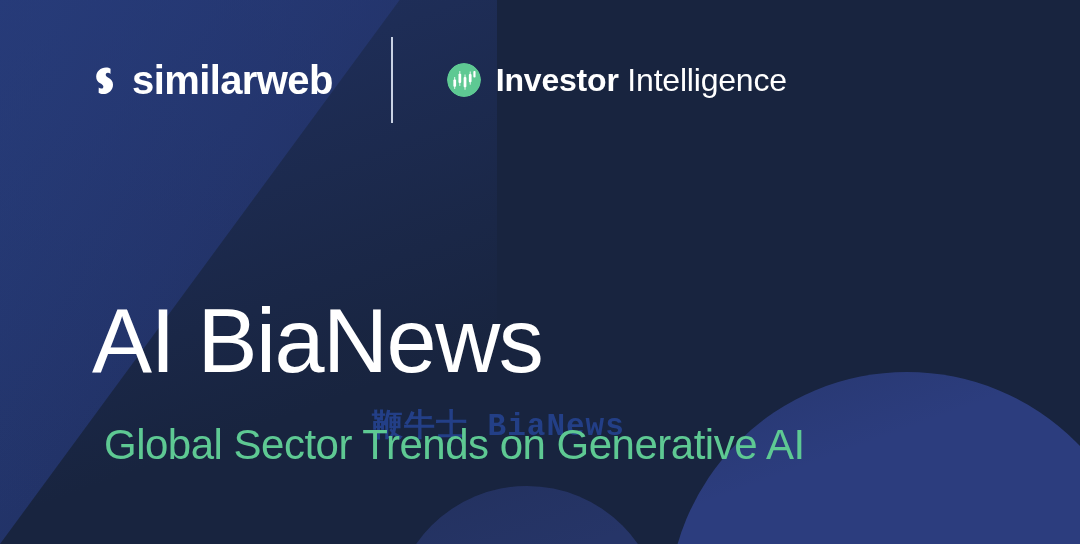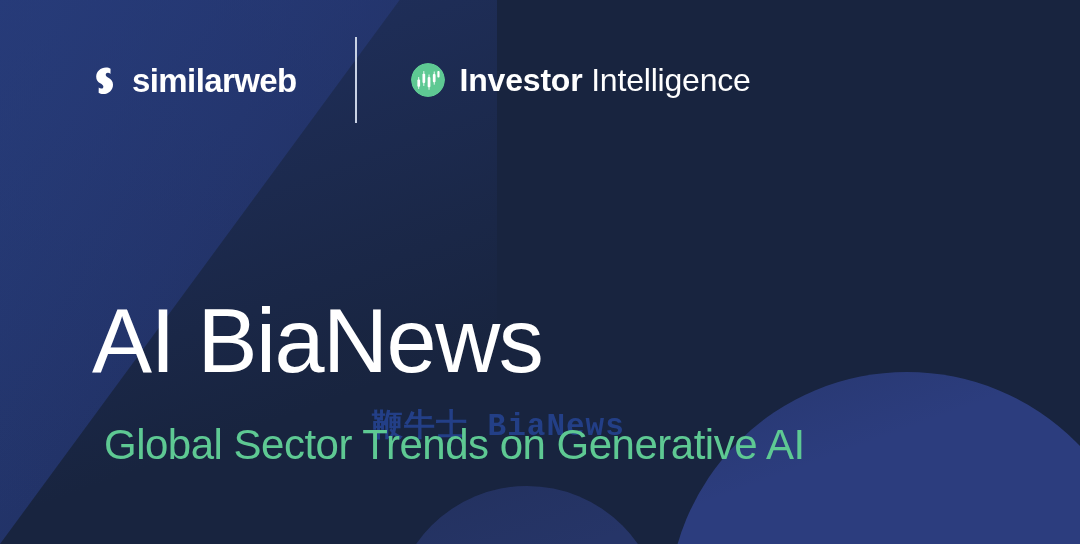--- a/index.html
+++ b/index.html
@@ -97,21 +97,21 @@
     gap: 12px;
   }
   .sw-mark {
     width: 28px;
     height: 28px;
     display: block;
     flex: none;
   }
   .sw-word {
     color: #ffffff;
-    font-size: 33px;
+    font-size: 40px;
     font-weight: 700;
     letter-spacing: -0.6px;
     line-height: 1;
     white-space: nowrap;
   }
   .divider {
     width: 2px;
     height: 86px;
     background: #c9d2e4;
     margin-left: 58px;

